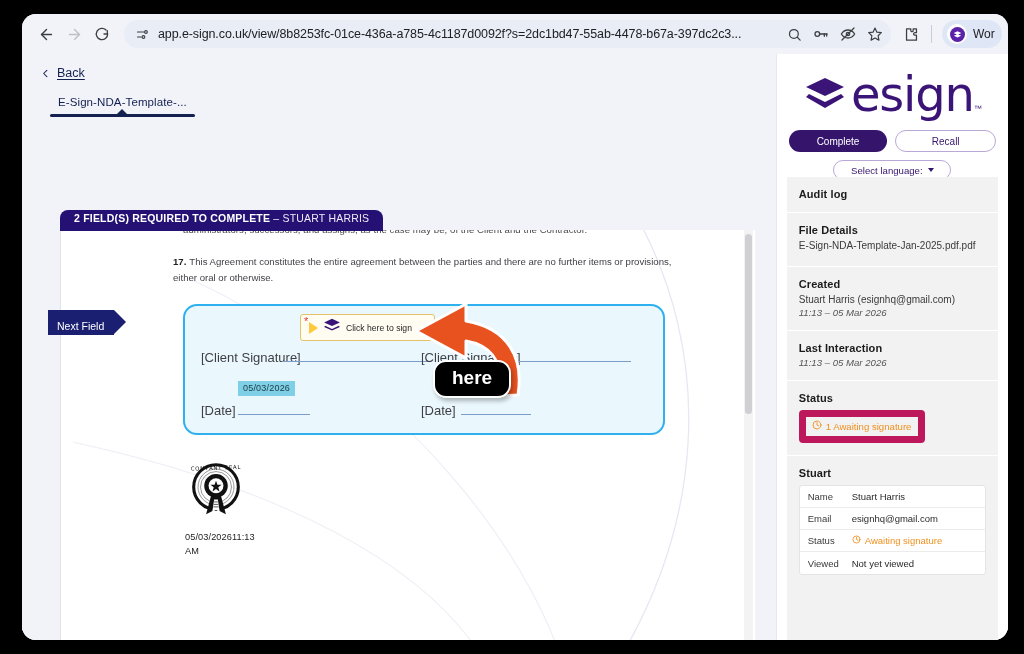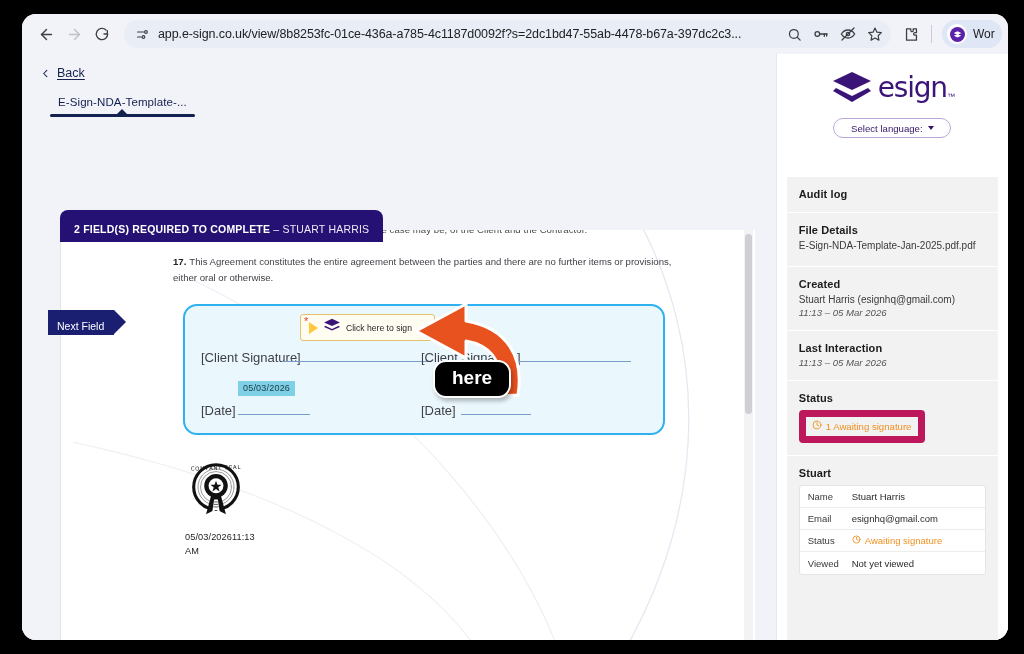--- a/index.html
+++ b/index.html
@@ -134,21 +134,21 @@
     border-bottom:6px solid #14204f;
   }
 
   
   .required-banner {
     position: absolute;
     left: 38px; top: 156px;
     background: #241173;
     color: #fff;
     border-radius: 8px 8px 0 0;
-    padding: 13px 14px 7px 14px;
+    padding: 2px 14px 7px 14px;
     font-size: 10.5px;
     letter-spacing: .2px;
     z-index: 6;
     white-space: nowrap;
   }
   .required-banner b { font-weight: 700; }
   .required-banner span.light { font-weight: 400; color:#efeaf7; }
 
   
   .doc-scroll {
@@ -292,21 +292,21 @@
   .sidebar {
     position: relative;
     width: 252px;
     height: 100%;
     background: #fff;
     border-left: 1px solid #e6e8ef;
   }
   .logo-row { display:flex; justify-content:center; align-items:center; padding: 16px 0 4px 0; }
   .brand-mark { margin-right: 4px; display:flex; }
   .brand-word {
-    font-size: 28px; color: #3b1478; letter-spacing: -1.2px;
+    font-size: 48px; color: #3b1478; letter-spacing: -1.2px;
     font-family: "DejaVu Sans", sans-serif; font-weight: 400;
     line-height: 1;
   }
   .brand-tm { font-size: 8px; color:#3b1478; align-self:flex-end; margin-bottom:5px; }
 
   .action-row {
     display:flex; gap: 8px; padding: 8px 12px 0 12px;
   }
   .btn {
     flex: 1 1 0;
@@ -577,20 +577,24 @@
         <span class="brand-mark">
           <svg width="44" height="36" viewBox="0 0 44 36">
               <path d="M22 2 L41 11 L22 20 L3 11 Z" fill="#3b1478"></path>
               <path d="M6 18 L22 26 L38 18 L41 21 L22 32 L3 21 Z" fill="#3b1478"></path>
             </svg>
         </span>
         <span class="brand-word">esign</span>
         <span class="brand-tm">™</span>
       </div>
 
+      <div class="action-row">
+        <div class="btn btn-complete">Complete</div>
+        <div class="btn btn-recall">Recall</div>
+      </div>
 
       <div class="lang-row">
         <div class="btn-lang">
           <span>Select language:</span>
           <span class="caret-down"></span>
         </div>
       </div>
 
       <div class="audit-panel">
 

